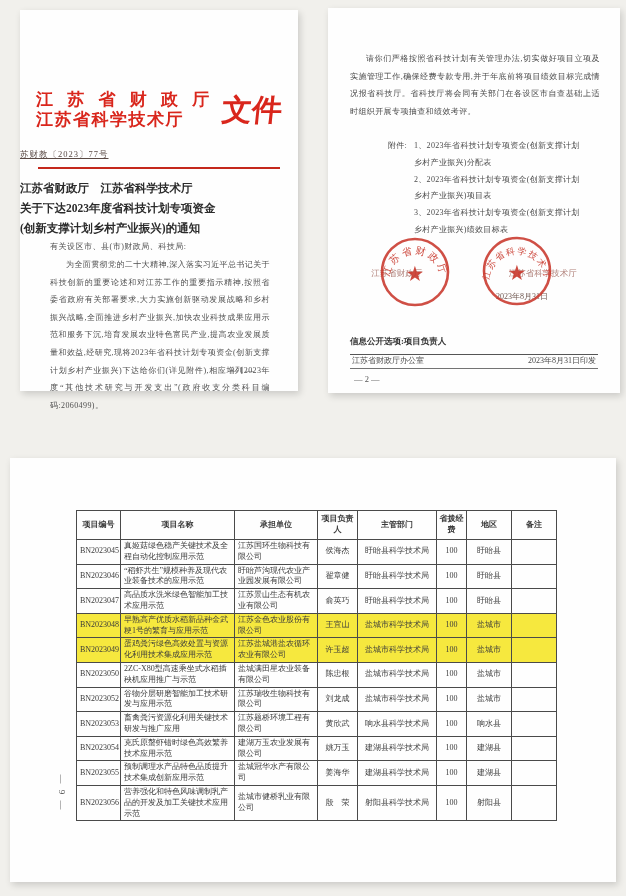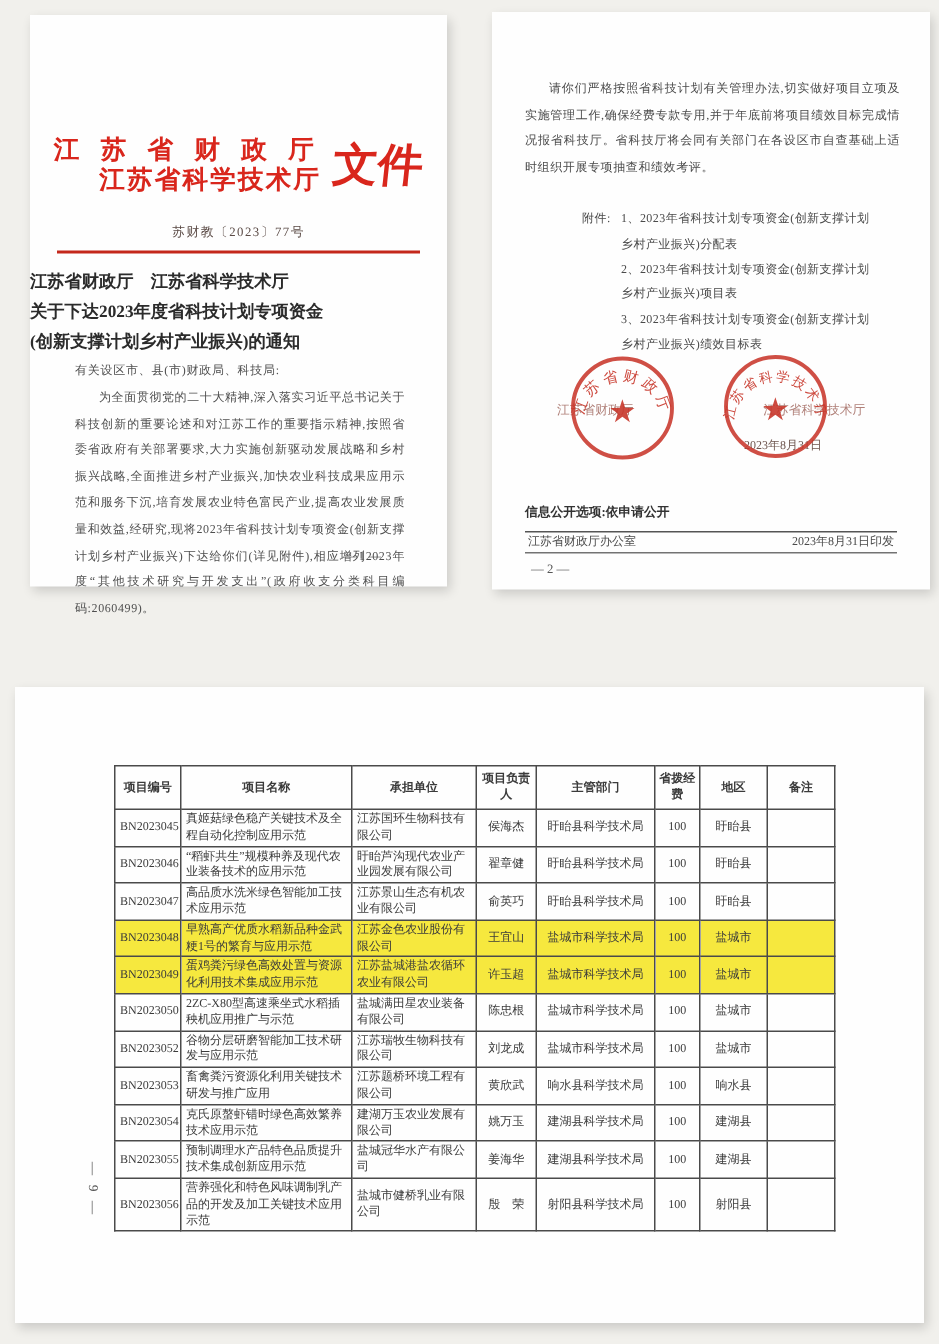--- a/index.html
+++ b/index.html
@@ -9,25 +9,25 @@
     font-family:"Liberation Serif","DejaVu Serif",serif;
     color:#3d3d3d;overflow:hidden;
   }
   .page{position:absolute;background:#fefefe;box-shadow:2px 3px 7px rgba(0,0,0,0.16);}
   #page-a{left:20px;top:10px;width:278px;height:381px;}
   #page-b{left:328px;top:8px;width:292px;height:385px;}
   #page-c{left:10px;top:458px;width:606px;height:424px;}
 
   
   .redhead{position:absolute;top:80px;left:0;right:0;display:flex;justify-content:center;align-items:center;gap:8px;}
-  .redhead .agency{color:#d9261c;font-weight:bold;text-align:right;}
+  .redhead .agency{color:#d9261c;font-weight:bold;text-align:left;}
   .redhead .agency .l1{font-size:17px;letter-spacing:5px;line-height:1.1;}
   .redhead .agency .l2{font-size:17px;letter-spacing:1.5px;line-height:1.2;}
   .redhead .doctype{color:#d9261c;font-weight:bold;font-size:30px;transform:skewX(-6deg);}
-  .docnum{position:absolute;top:139px;left:0;right:0;text-align:center;font-size:8.5px;color:#5a4a45;letter-spacing:1px;}
+  .docnum{position:absolute;top:139px;left:0;right:0;text-align:left;font-size:8.5px;color:#5a4a45;letter-spacing:1px;text-decoration:underline;}
   .redrule{position:absolute;top:157px;left:18px;right:18px;height:2px;background:#c4281c;}
   .doc-title{position:absolute;top:168px;left:0;right:0;font-weight:bold;color:#2b2b2b;font-size:11.5px;line-height:1.75;}
   .salutation{position:absolute;top:231px;left:30px;right:28px;font-size:8px;color:#4f4f4f;letter-spacing:0.5px;}
   .body-a{position:absolute;top:246px;left:30px;right:28px;font-size:8px;color:#4f4f4f;line-height:2.2;text-align:justify;text-indent:2em;letter-spacing:0.4px;}
   .pagenum-a{position:absolute;bottom:16px;right:44px;font-size:8.5px;color:#555;}
 
   
   .body-b{position:absolute;top:42px;left:22px;right:20px;font-size:8px;color:#4a4a4a;line-height:2.2;text-align:justify;text-indent:2em;letter-spacing:0.4px;}
   .attachments{position:absolute;top:130px;left:60px;width:194px;font-size:8px;color:#4a4a4a;line-height:2.1;letter-spacing:0.3px;}
   .att-row{display:flex;}
@@ -106,21 +106,21 @@
 
   <svg class="stamp stamp-right" viewBox="0 0 74 74">
     <circle cx="37" cy="37" r="33" fill="none" stroke="#c8372b" stroke-width="2.6" opacity="0.88"></circle>
     <path id="arcB" d="M 9 48 A 28 28 0 1 1 65 48" fill="none"></path>
     <text fill="#c8372b" font-size="9" letter-spacing="1.5" opacity="0.9">
       <textPath href="#arcB" startOffset="50%" text-anchor="middle">江苏省科学技术厅</textPath>
     </text>
     <text x="37" y="46" text-anchor="middle" font-size="21" fill="#c8372b" opacity="0.9">★</text>
   </svg>
 
-  <div class="info-line">信息公开选项:依申请公开</div>
+  <div class="info-line">信息公开选项:项目负责人</div>
   <div class="colophon">
     <span>江苏省财政厅办公室</span>
     <span>2023年8月31日印发</span>
   </div>
   <div class="pagenum-b">— 2 —</div>
 </div>
 
 <div class="page" id="page-c">
   <div class="vert-pagenum">— 9 —</div>
   <table class="projects">

